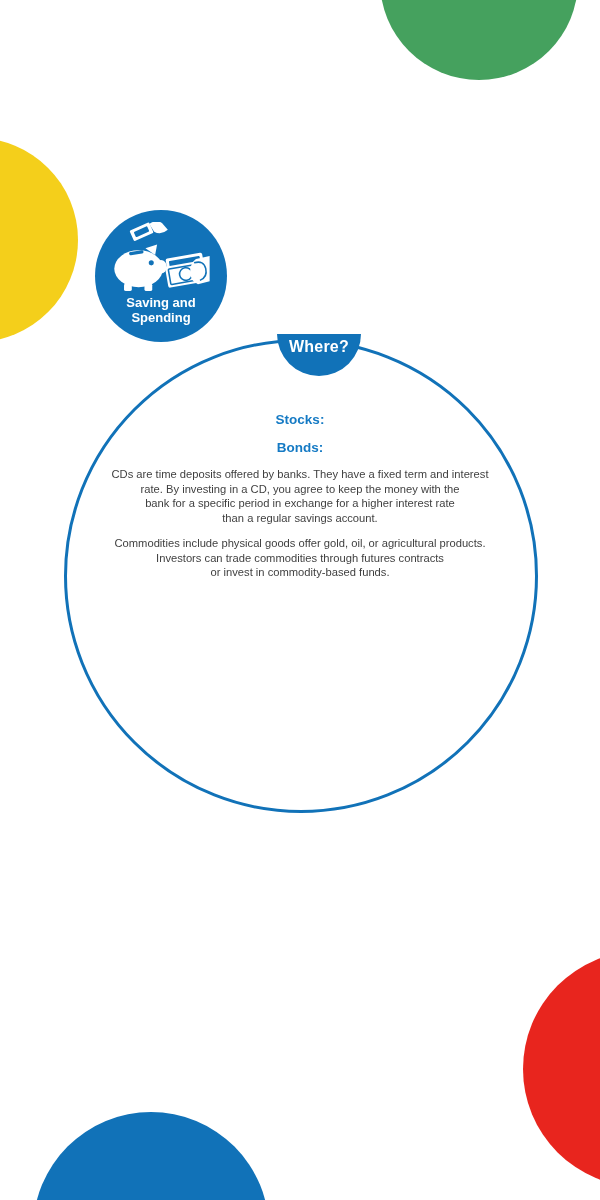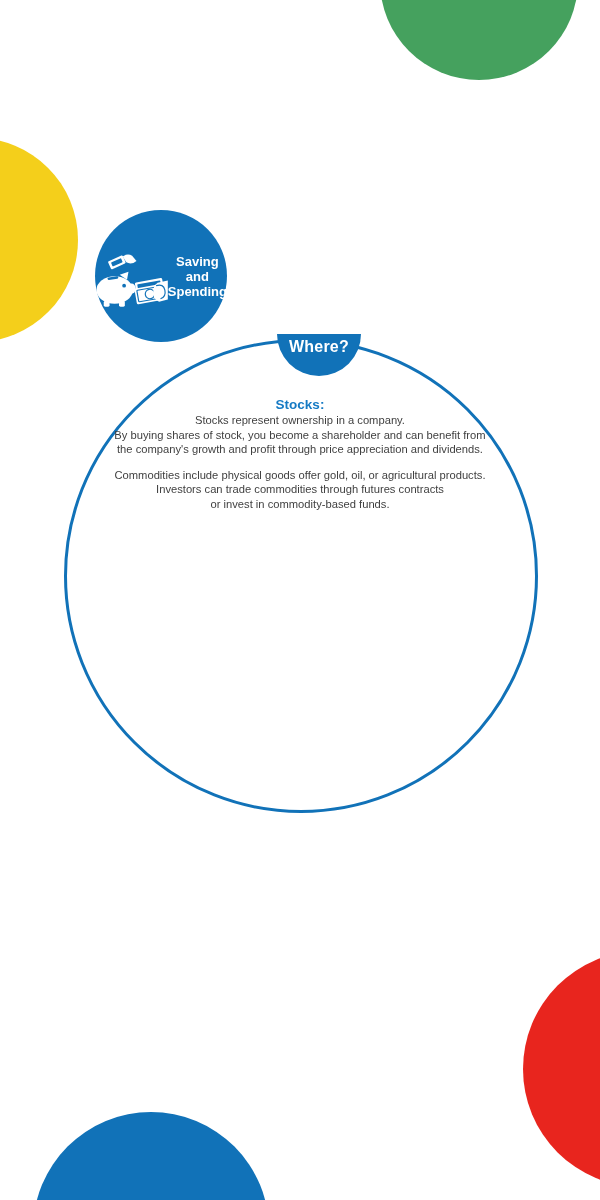--- a/index.html
+++ b/index.html
@@ -16,21 +16,21 @@
   .decor-yellow { left: -126px; top: 138px; width: 204px; height: 204px; background: var(--yellow); }
   .decor-red    { left: 523px; top: 951px; width: 236px; height: 236px; background: var(--red); }
   .decor-blue   { left: 33px; top: 1112px; width: 236px; height: 236px; background: var(--blue); }
 
   .topic-badge {
     position: absolute;
     left: 95px; top: 210px;
     width: 132px; height: 132px;
     border-radius: 50%;
     background: var(--blue);
-    display: flex; flex-direction: row; align-items: center;
+    display: flex; flex-direction: column; align-items: center;
     z-index: 3;
   }
   .topic-badge svg { margin-top: 12px; width: 102px; height: 72px; display: block; }
   .topic-badge-label {
     margin-top: 1px;
     color: var(--white);
     font-size: 13px; font-weight: bold; line-height: 15px;
     text-align: center;
     white-space: pre-line;
   }
@@ -57,21 +57,21 @@
   .where-title {
     color: var(--white);
     font-size: 16px; font-weight: bold;
     margin-top: 4px;
     letter-spacing: 0.2px;
     text-align: center;
   }
 
   .sections {
     position: absolute;
-    left: 70px; top: 396px;
+    left: 70px; top: 411px;
     width: 460px;
     text-align: center;
     z-index: 2;
   }
   .section { margin-bottom: 11px; }
   .section-heading {
     color: var(--heading);
     font-size: 13.5px; font-weight: bold;
     line-height: 17px;
   }
@@ -132,29 +132,31 @@
 
   <div class="info-circle"></div>
 
   <div class="where-bubble">
     <div class="where-title">Where?</div>
   </div>
 
   <div class="sections">
     <div class="section">
       <div class="section-heading">Stocks:</div>
-      <div class="section-body">Stocks represent ownership in a company.
-By buying shares of stock, you become a shareholder and can benefit from
-the company's growth and profit through price appreciation and dividends.</div>
+    </div>
+    <div class="section">
+      <div class="section-heading">Bonds:</div>
     </div>
     <div class="section">
     </div>
     <div class="section">
-    </div>
-    <div class="section">
+      <div class="section-body">CDs are time deposits offered by banks. They have a fixed term and interest
+rate. By investing in a CD, you agree to keep the money with the
+bank for a specific period in exchange for a higher interest rate
+than a regular savings account.</div>
     </div>
     <div class="section">
       <div class="section-body">Commodities include physical goods offer gold, oil, or agricultural products.
 Investors can trade commodities through futures contracts
 or invest in commodity-based funds.</div>
     </div>
   </div>
 
 </div>
 

